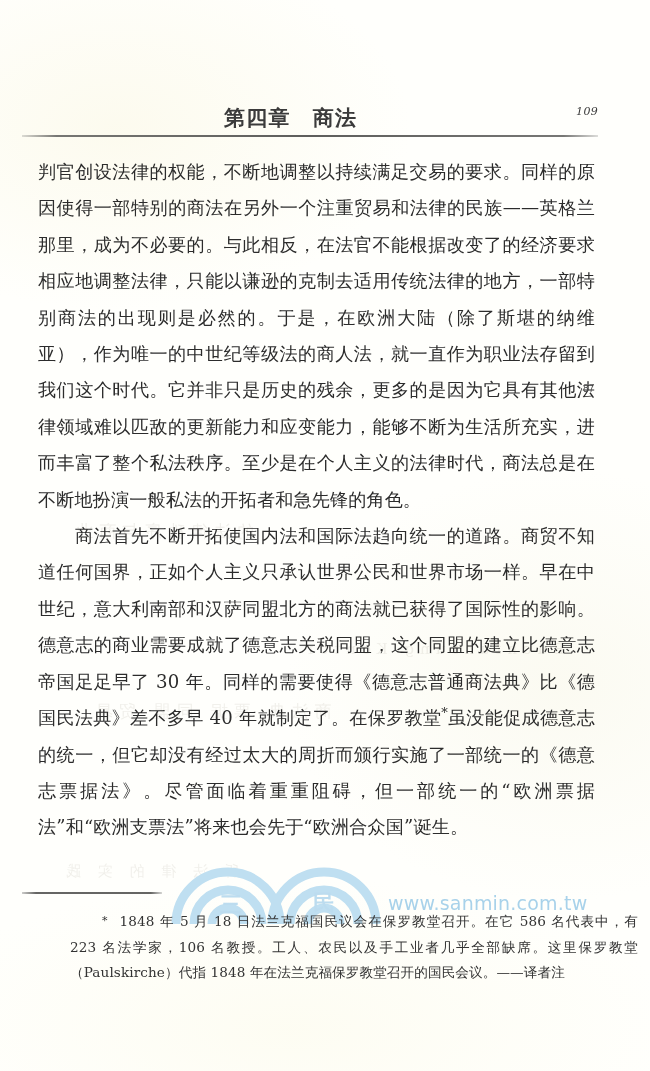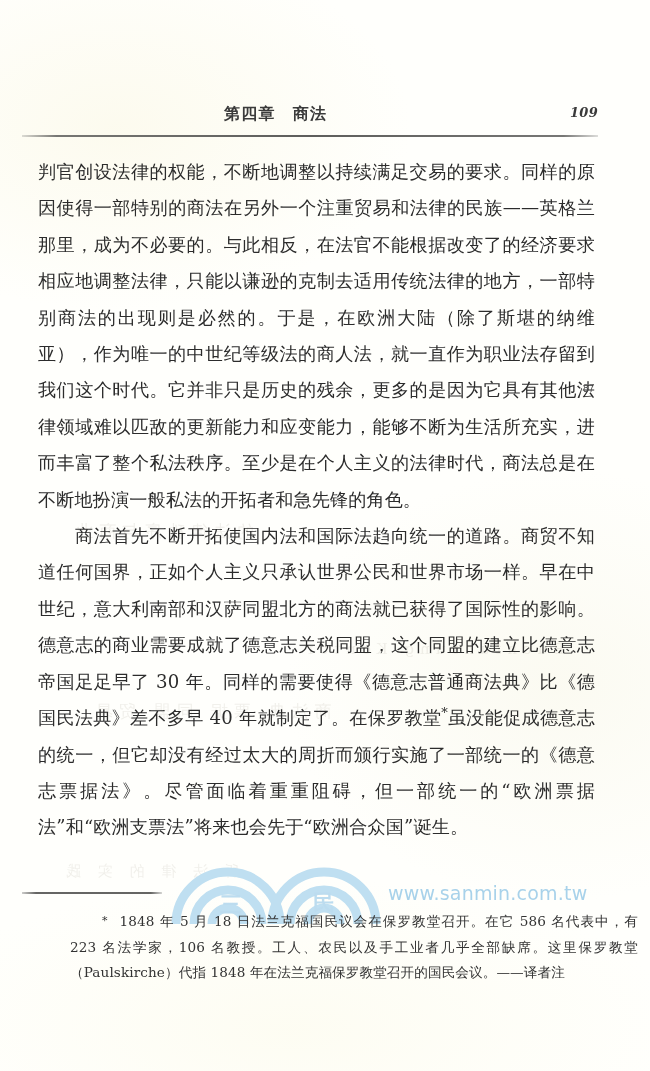--- a/index.html
+++ b/index.html
@@ -32,33 +32,33 @@
     right: 52px;
     top: 104px;
     height: 24px;
   }
   .chapter-line {
     position: absolute;
     left: 202px;
     top: 0;
     font-family: "DejaVu Serif", serif;
     font-weight: bold;
-    font-size: 16px;
+    font-size: 21px;
     letter-spacing: 1.2px;
     color: #3b3b3b;
     white-space: pre;
   }
   .folio {
     position: absolute;
     right: 0;
     top: 1px;
     font-family: "DejaVu Serif", serif;
     font-style: italic;
-    font-weight: bold;
-    font-size: 13px;
+    font-weight: normal;
+    font-size: 11px;
     color: #3a3a3a;
     letter-spacing: 0.3px;
   }
   .head-rule {
     position: absolute;
     left: 22px;
     width: 576px;
     top: 135px;
     height: 2px;
     background: linear-gradient(to right,
@@ -164,21 +164,21 @@
     font-family: "DejaVu Serif", serif;
     font-weight: bold;
     font-size: 31px;
     letter-spacing: 2px;
     color: #b6d9ee;
     white-space: nowrap;
   }
   .wm-url {
     position: absolute;
     left: 220px;
-    top: 36px;
+    top: 46px;
     font-family: "DejaVu Sans", sans-serif;
     font-size: 19px;
     letter-spacing: 0.2px;
     color: #a8d2ea;
     white-space: nowrap;
     text-align: center;
   }
   .wm-ch-three, .wm-ch-min {
     position: absolute;
     font-family: "DejaVu Serif", serif;

